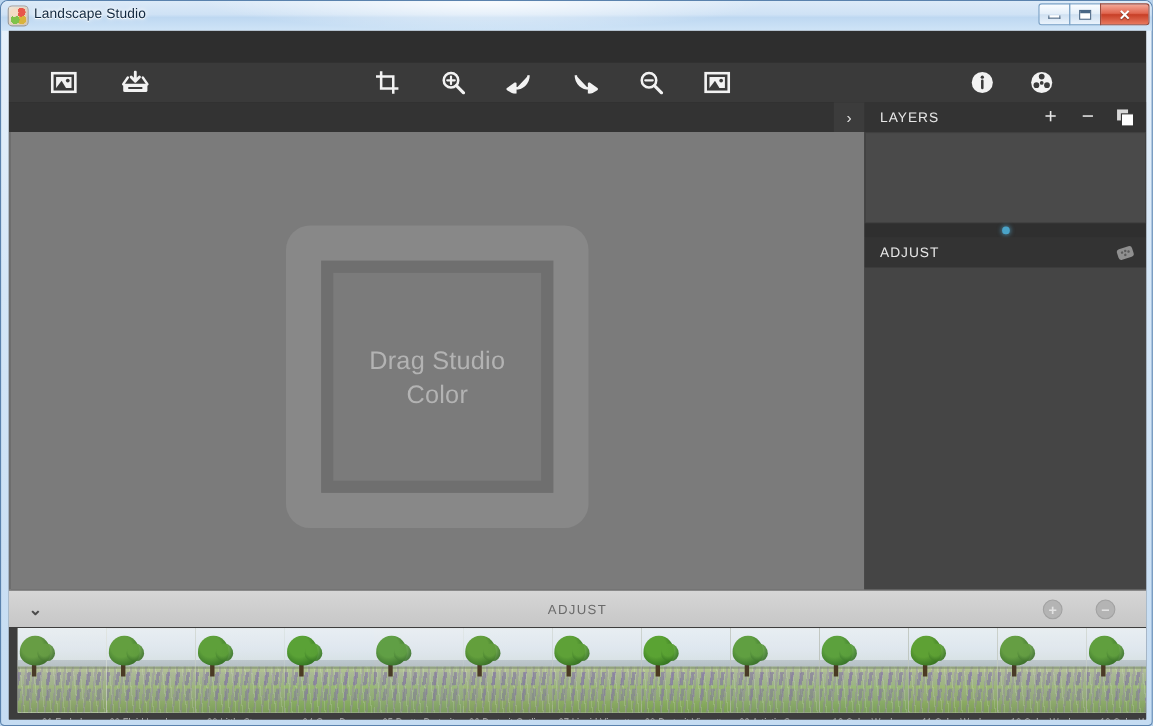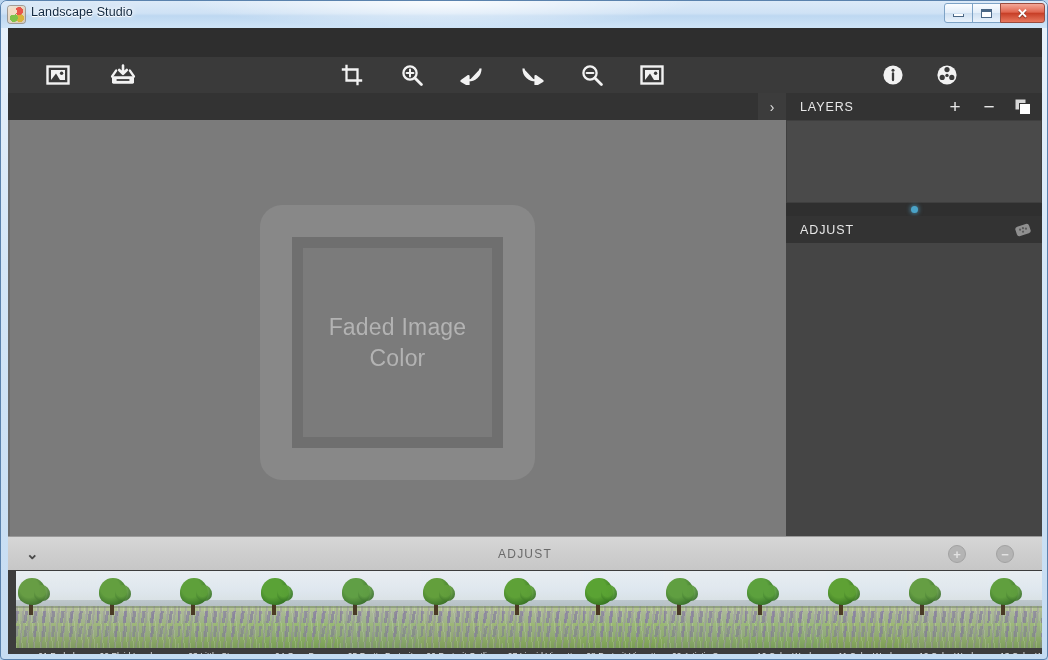--- a/index.html
+++ b/index.html
@@ -386,21 +386,21 @@
       </div>
 
       <div class="subheader"></div>
 
       <div class="collapse-arrow">›</div>
 
       <div class="canvas-area">
         <div class="dropzone">
           <div class="dz-frame"></div>
           <div class="dz-text">
-            <span>Faded Image</span>
+            <span>Drag Studio</span>
             <span>Color</span>
           </div>
         </div>
       </div>
       <div class="client-edge-l"></div>
 
       <div class="right-panel">
 
         <div class="panel-header">
           <span class="panel-title">LAYERS</span>

